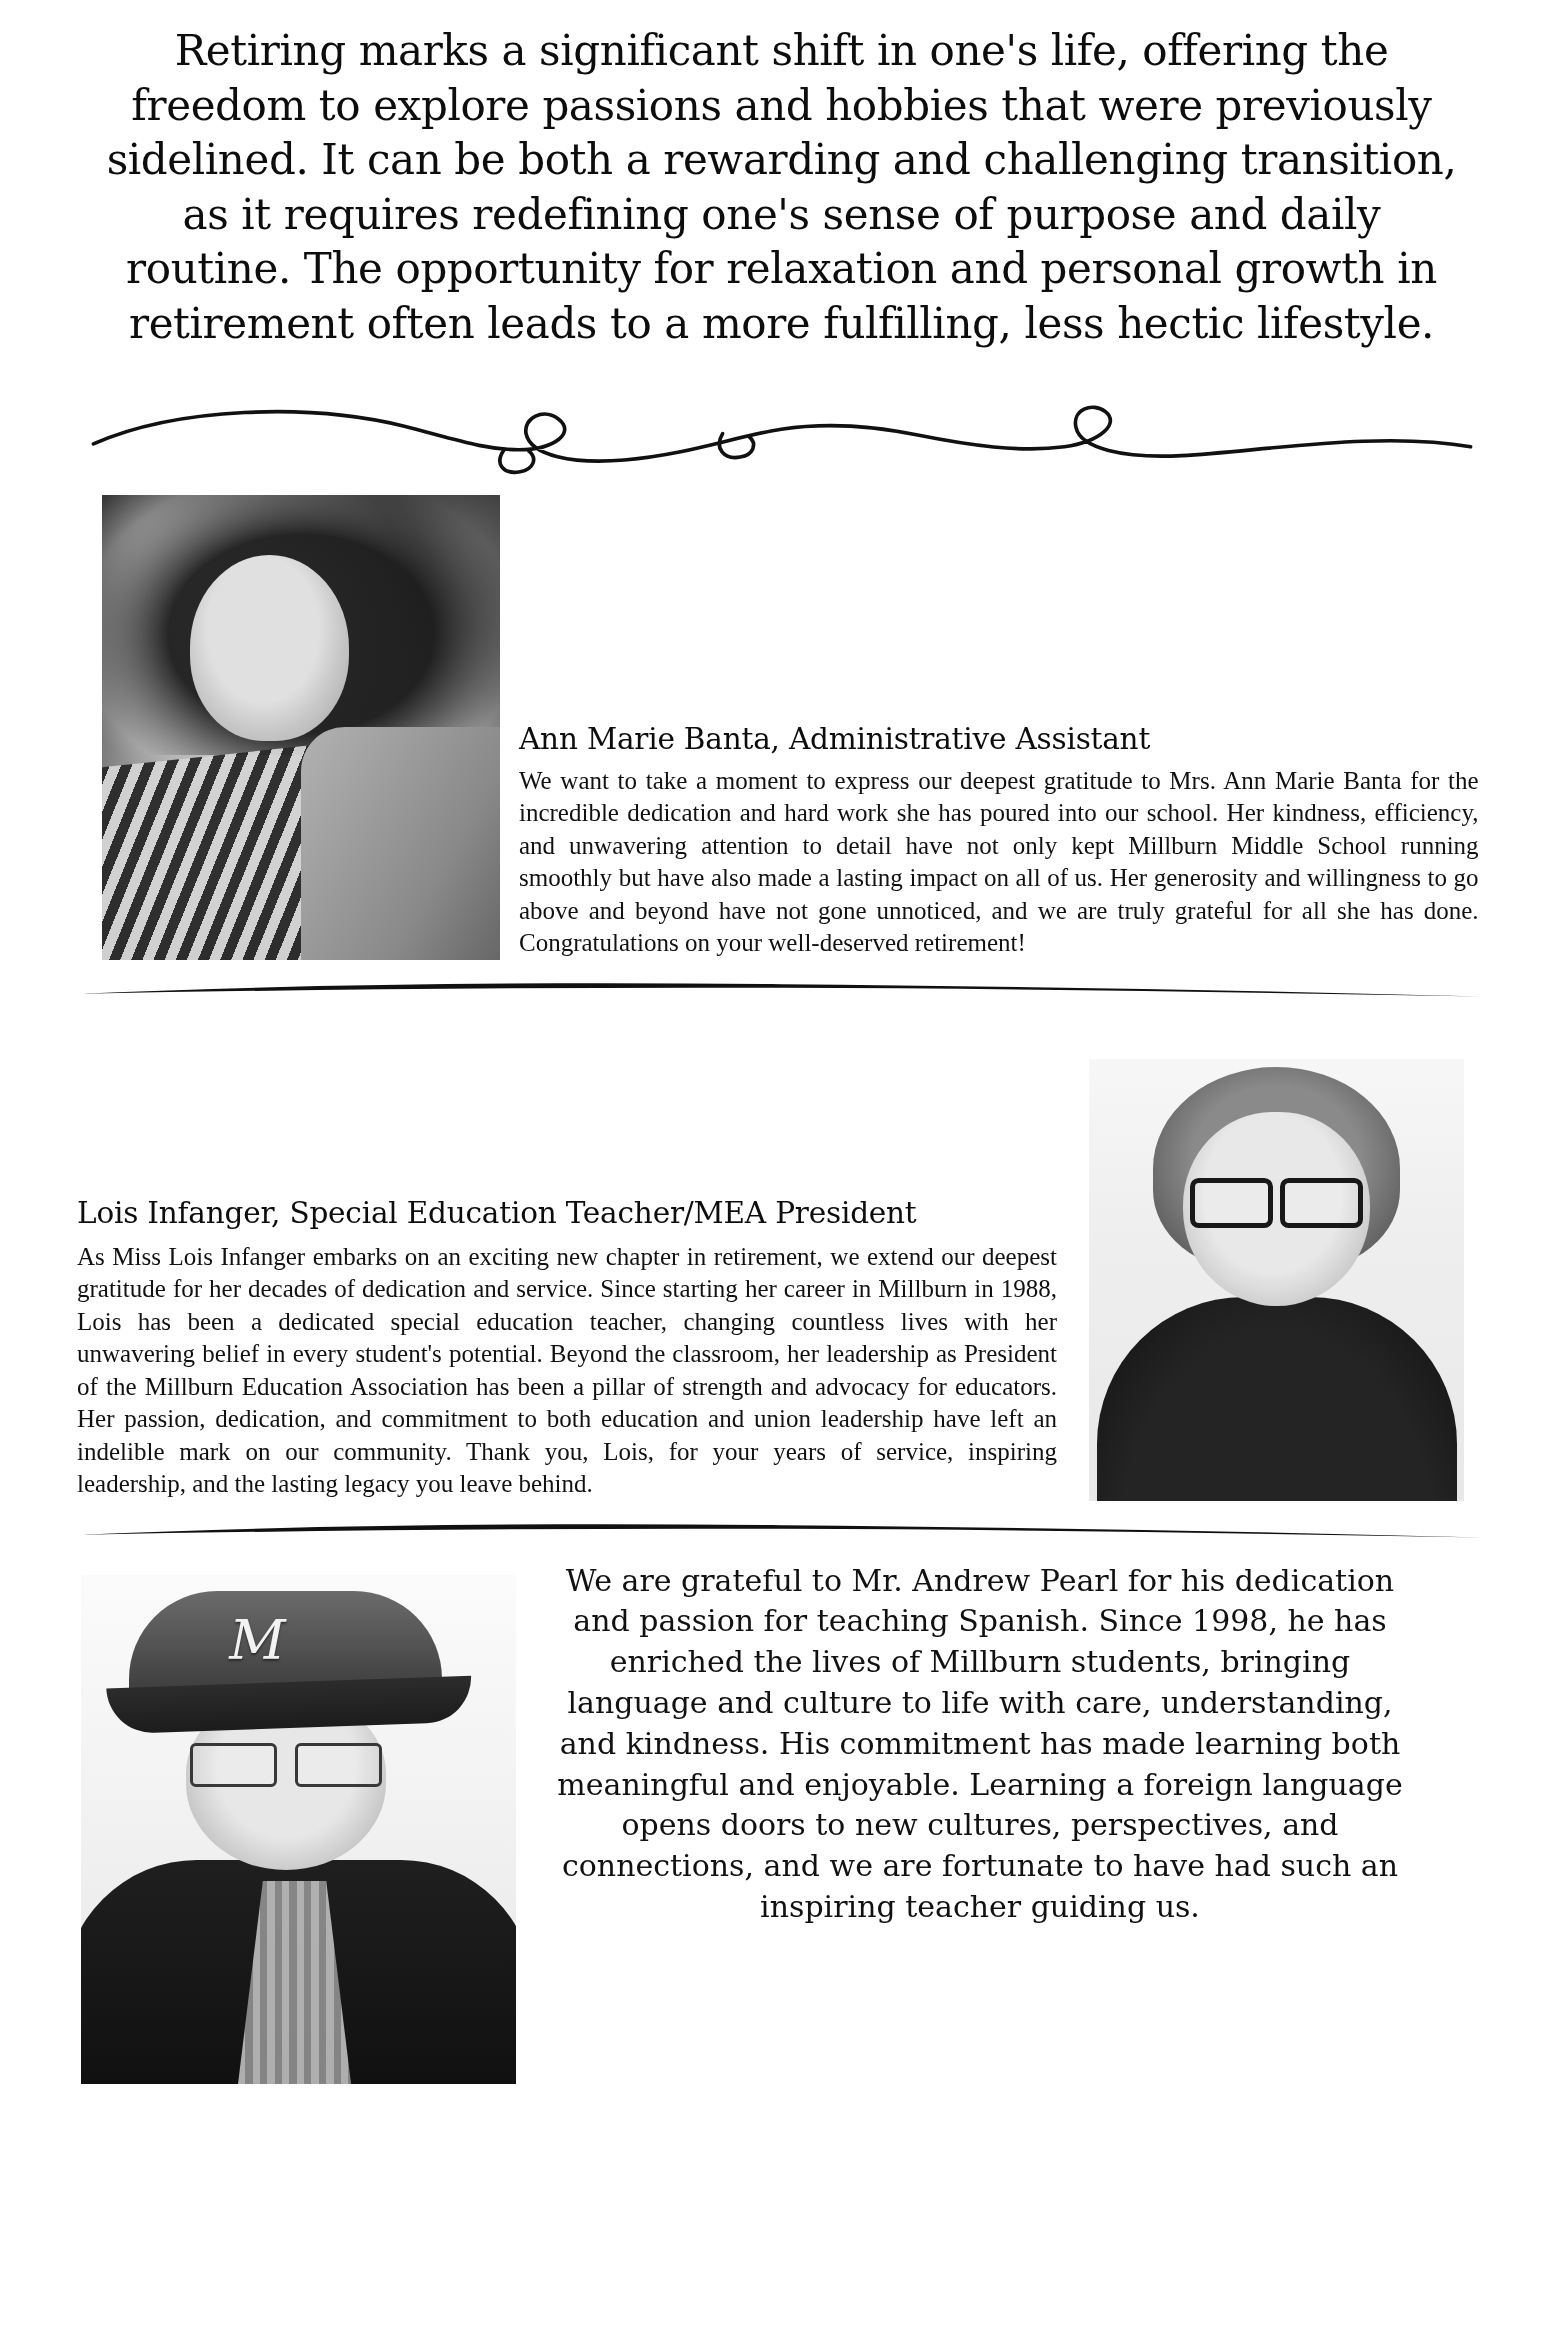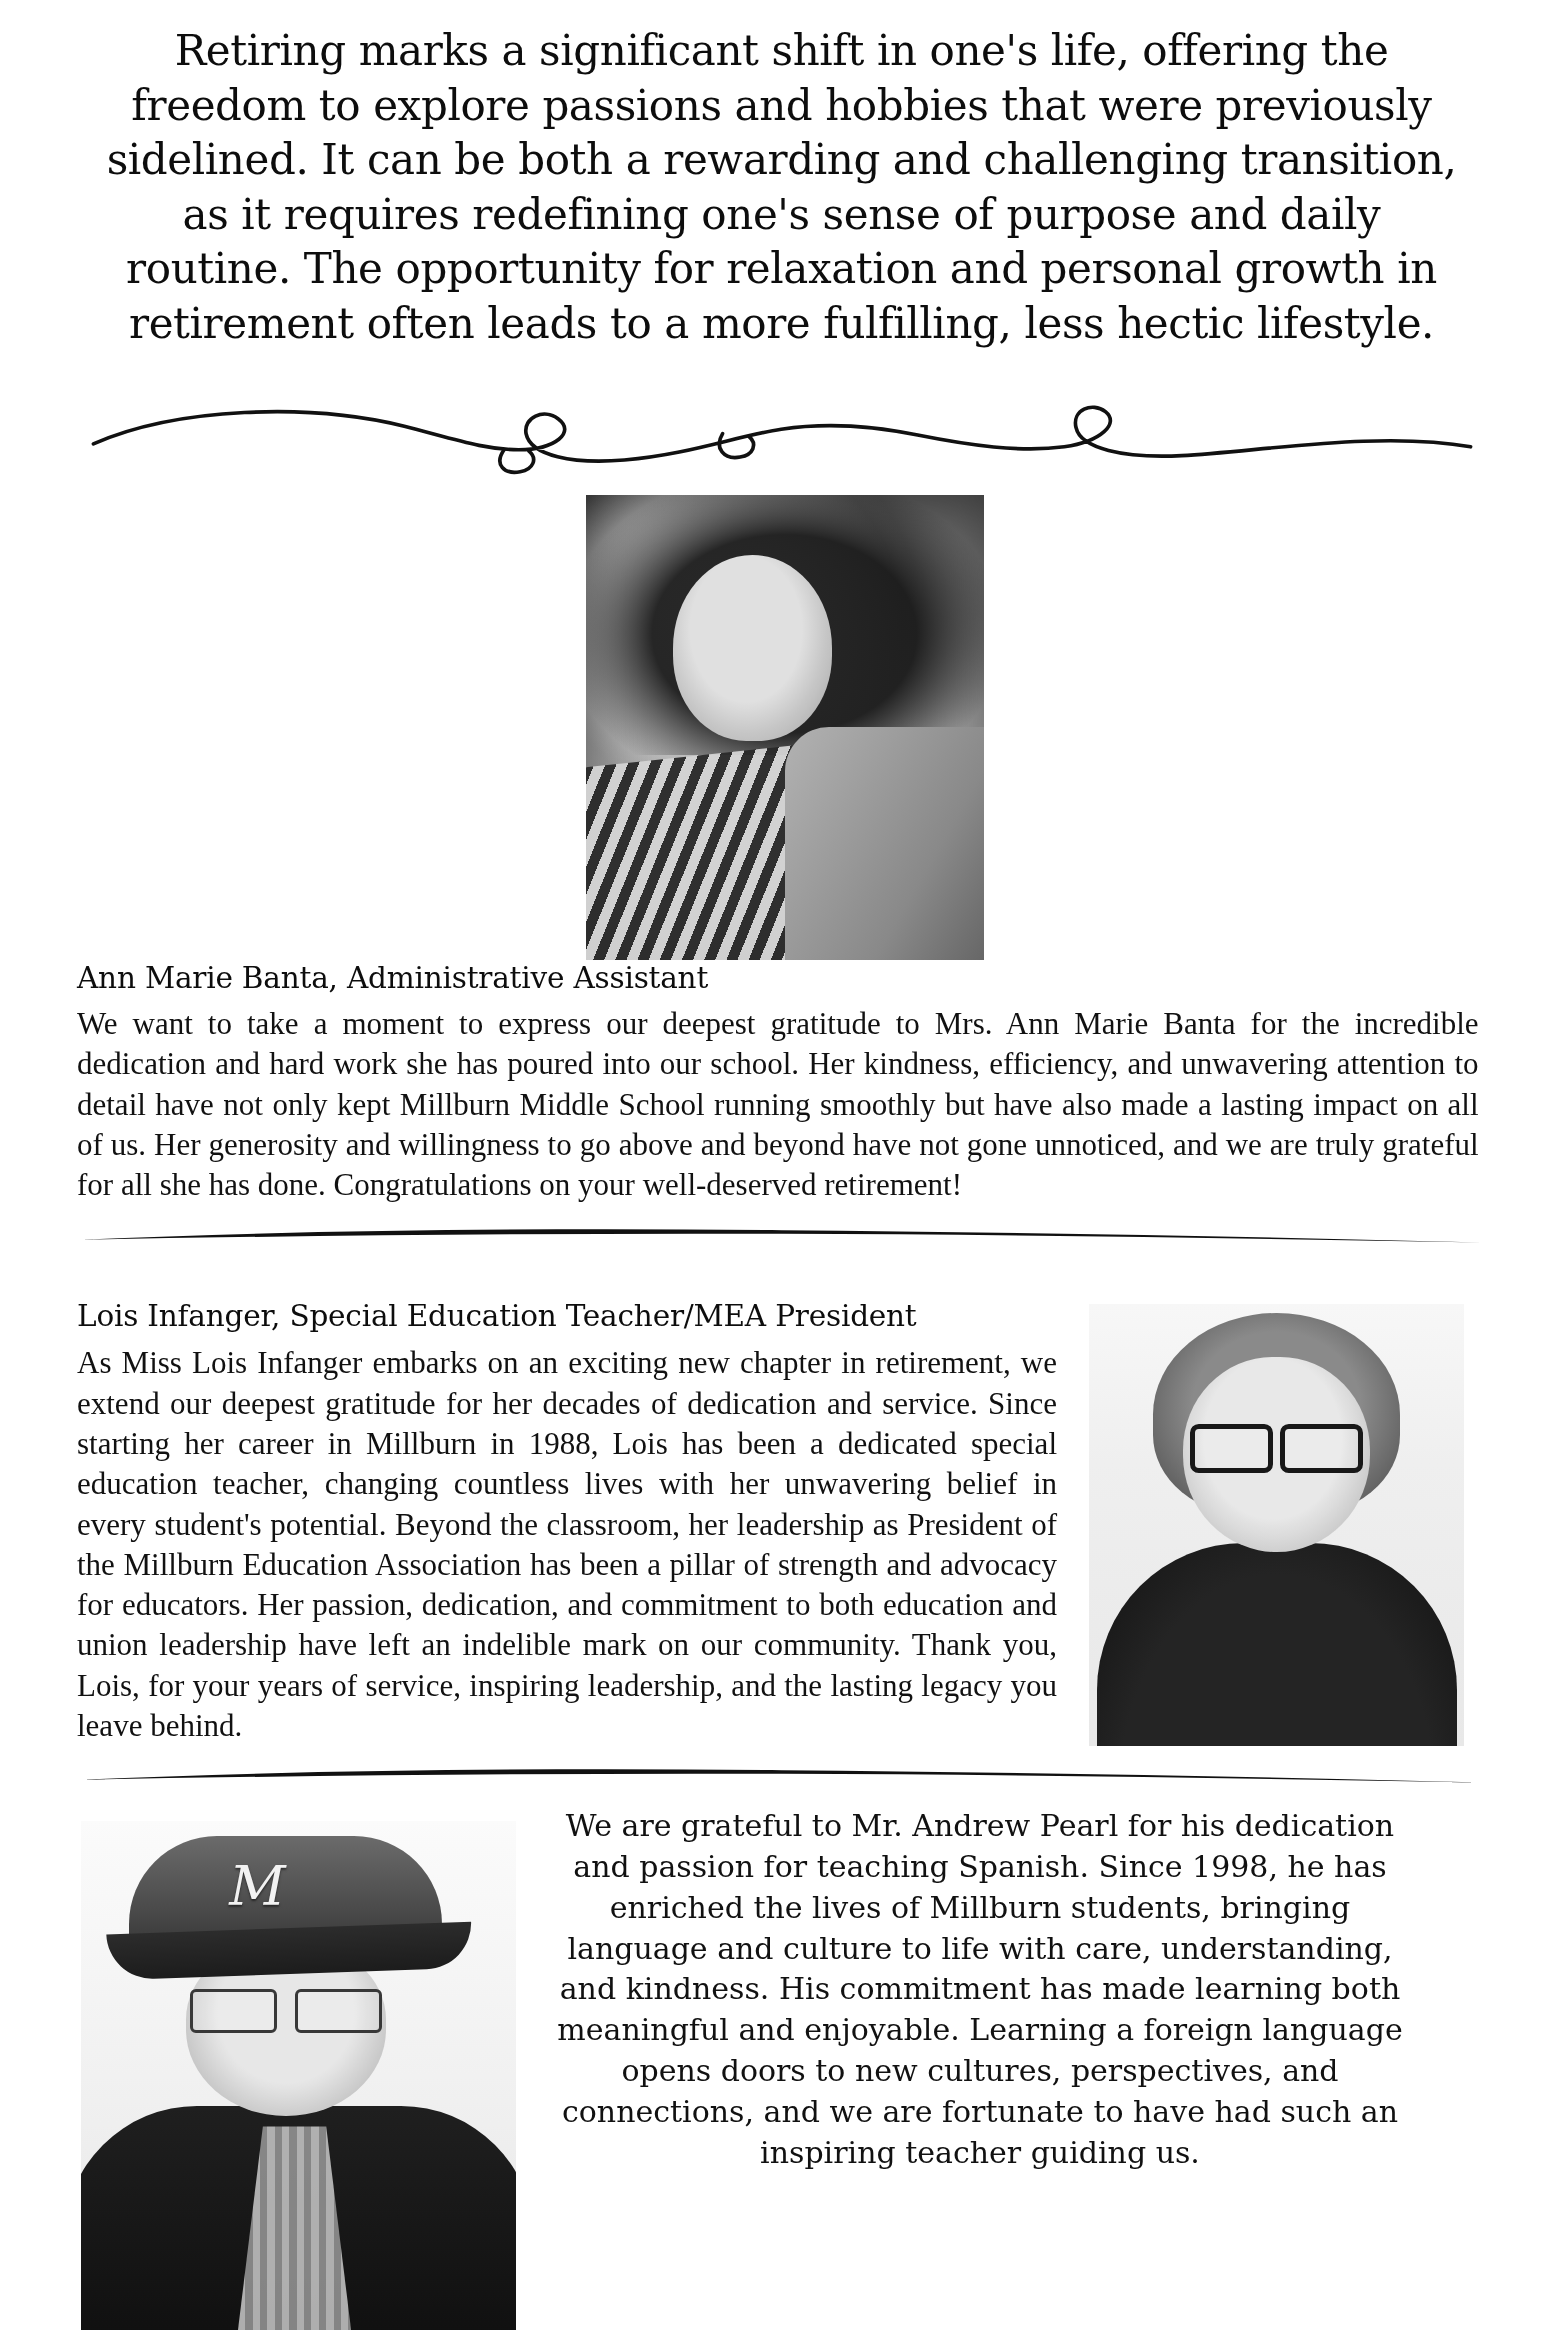--- a/index.html
+++ b/index.html
@@ -45,22 +45,21 @@
 
   
   .section {
     position: relative;
     width: 100%;
   }
 
   .sec1 {
     margin-top: 13.3px;
     display: flex;
-    align-items: center;
-    flex-direction: column;
+    align-items: flex-end;
   }
   .sec1 .photo-wrap {
     flex: 0 0 auto;
     width: 398px;
     margin-left: 25px;
     margin-right: 19px;
   }
   .sec1 .text-col {
     flex: 1 1 auto;
     padding-right: 7.4px;
@@ -70,21 +69,21 @@
     font-family: "DejaVu Serif", serif;
     font-size: 29.5px;
     line-height: 1.25;
     letter-spacing: -0.2px;
     color: #0d0d0d;
     margin-bottom: 7.4px;
   }
 
   .person-body {
     font-family: "Liberation Serif", serif;
-    font-size: 31px;
+    font-size: 25px;
     line-height: 1.30;
     color: #111111;
     text-align: justify;
     text-justify: inter-word;
   }
 
   
   .photo {
     position: relative;
     overflow: hidden;

